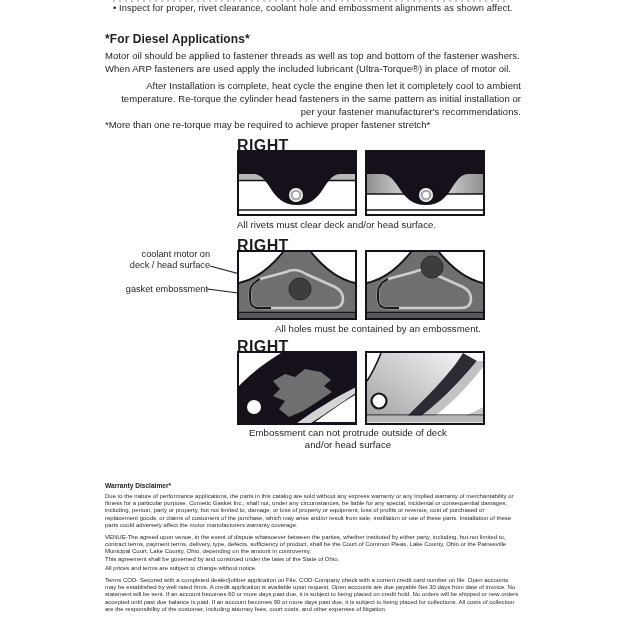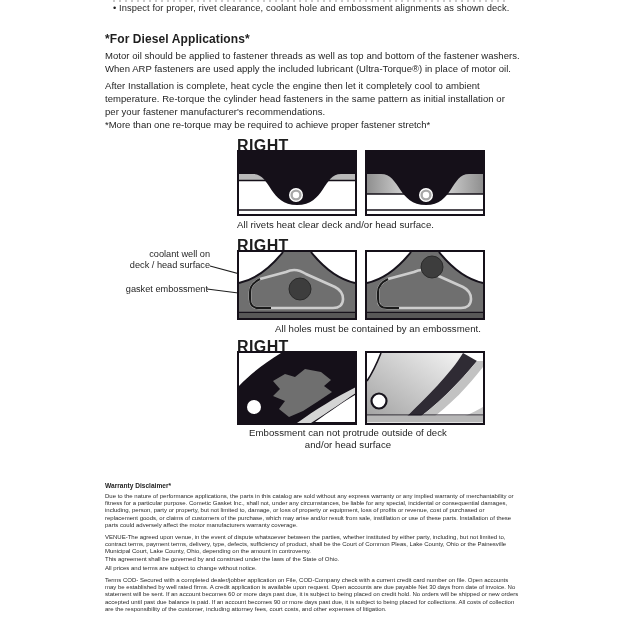--- a/index.html
+++ b/index.html
@@ -11,21 +11,21 @@
   .abs{position:absolute;}
   .artifact{
     left:113px;top:0;width:392px;height:2px;
     background:repeating-linear-gradient(90deg,#8a8a8a 0 2px,transparent 2px 6px);
     opacity:.45;
   }
   .bullet-line{left:113px;top:3px;font-size:9.3px;white-space:nowrap;letter-spacing:.1px;}
   .heading{left:105px;top:32px;font-size:12px;font-weight:bold;letter-spacing:.1px;}
   .body-p{left:105px;width:416px;font-size:9.5px;line-height:12.8px;letter-spacing:.05px;}
   .p1{top:50px;}
-  .p2{top:80px;}
+  .p2{top:80px;text-align:right;}
   .note{left:105px;top:119px;font-size:9.5px;}
   .hdr{width:120px;text-align:left;font-weight:bold;font-size:16px;letter-spacing:.4px;}
   .hdr.c1{left:237px;} .hdr.c2{left:365px;margin-top:44px;}
   .r1{top:137px;} .r2{top:237px;} .r3{top:338px;}
   .fig svg{display:block;}
   .cap{font-size:9.6px;letter-spacing:.05px;}
   .cap1{left:237px;top:219px;}
   .cap2{left:239px;top:323px;margin-left:36px;}
   .cap3{left:237px;top:427px;width:222px;line-height:11.5px;text-align:center;}
   .lbl{font-size:9.2px;text-align:right;line-height:11px;}
@@ -33,21 +33,21 @@
   .lbl-emboss{left:78px;top:284px;width:130px;}
   .w-head{left:105px;top:482px;font-size:6.6px;font-weight:bold;}
   .wtxt{left:105px;width:414px;font-size:6px;line-height:7.2px;color:#2a2a2a;}
   .w1{top:493px;} .w2{top:534px;} .w3{top:565px;} .w4{top:577px;}
 </style>
 </head>
 <body>
 
 <div class="abs artifact"></div>
 
-<div class="abs bullet-line">• Inspect for proper, rivet clearance, coolant hole and embossment alignments as shown deck.</div>
+<div class="abs bullet-line">• Inspect for proper, rivet clearance, coolant hole and embossment alignments as shown affect.</div>
 <div class="abs heading">*For Diesel Applications*</div>
 <div class="abs body-p p1">Motor oil should be applied to fastener threads as well as top and bottom of the fastener washers. When ARP fasteners are used apply the included lubricant (Ultra-Torque®) in place of motor oil.</div>
 <div class="abs body-p p2">After Installation is complete, heat cycle the engine then let it completely cool to ambient temperature. Re-torque the cylinder head fasteners in the same pattern as initial installation or per your fastener manufacturer's recommendations.</div>
 <div class="abs note">*More than one re-torque may be required to achieve proper fastener stretch*</div>
 
 <div class="abs hdr c1 r1">RIGHT</div>
 <div class="abs hdr c2 r1">WRONG</div>
 
 <div class="abs fig" style="left:237px;top:150px">
   <svg width="120" height="66" viewBox="0 0 120 66">
@@ -74,27 +74,27 @@
     <rect x="1" y="1" width="118" height="64" fill="#ffffff" stroke="#151019" stroke-width="2"></rect>
     <rect x="2" y="24" width="116" height="20" fill="url(#g1)"></rect>
     <line x1="2" y1="44" x2="118" y2="44" stroke="#151019" stroke-width="1.4"></line>
     <path d="M2,2 H118 V24 H104 C86,24 88,55 61,55 C33,55 35,24 16,24 H2 Z" fill="#151019"></path>
     <circle cx="61" cy="45" r="7" fill="#ffffff"></circle>
     <circle cx="61" cy="45" r="4.4" fill="none" stroke="#a8a8a8" stroke-width="2.4"></circle>
     <line x1="2" y1="60" x2="118" y2="60" stroke="#151019" stroke-width="1.6"></line>
   </svg>
 </div>
 
-<div class="abs cap cap1">All rivets heat clear deck and/or head surface.</div>
+<div class="abs cap cap1">All rivets must clear deck and/or head surface.</div>
 
 <div class="abs hdr c1 r2">RIGHT</div>
 <div class="abs hdr c2 r2">WRONG</div>
 
 <div class="abs lbl lbl-coolant">
-  <div>coolant well on</div>
+  <div>coolant motor on</div>
   <div>deck / head surface</div>
 </div>
 <div class="abs lbl lbl-emboss">gasket embossment</div>
 
 <div class="abs" style="left:203px;top:251px">
   <svg width="105" height="52" viewBox="0 0 105 52">
     <line x1="7" y1="15" x2="96" y2="39" stroke="#1e1e1e" stroke-width="1.1"></line>
     <line x1="4" y1="38" x2="59" y2="45" stroke="#1e1e1e" stroke-width="1.1"></line>
   </svg>
 </div>

